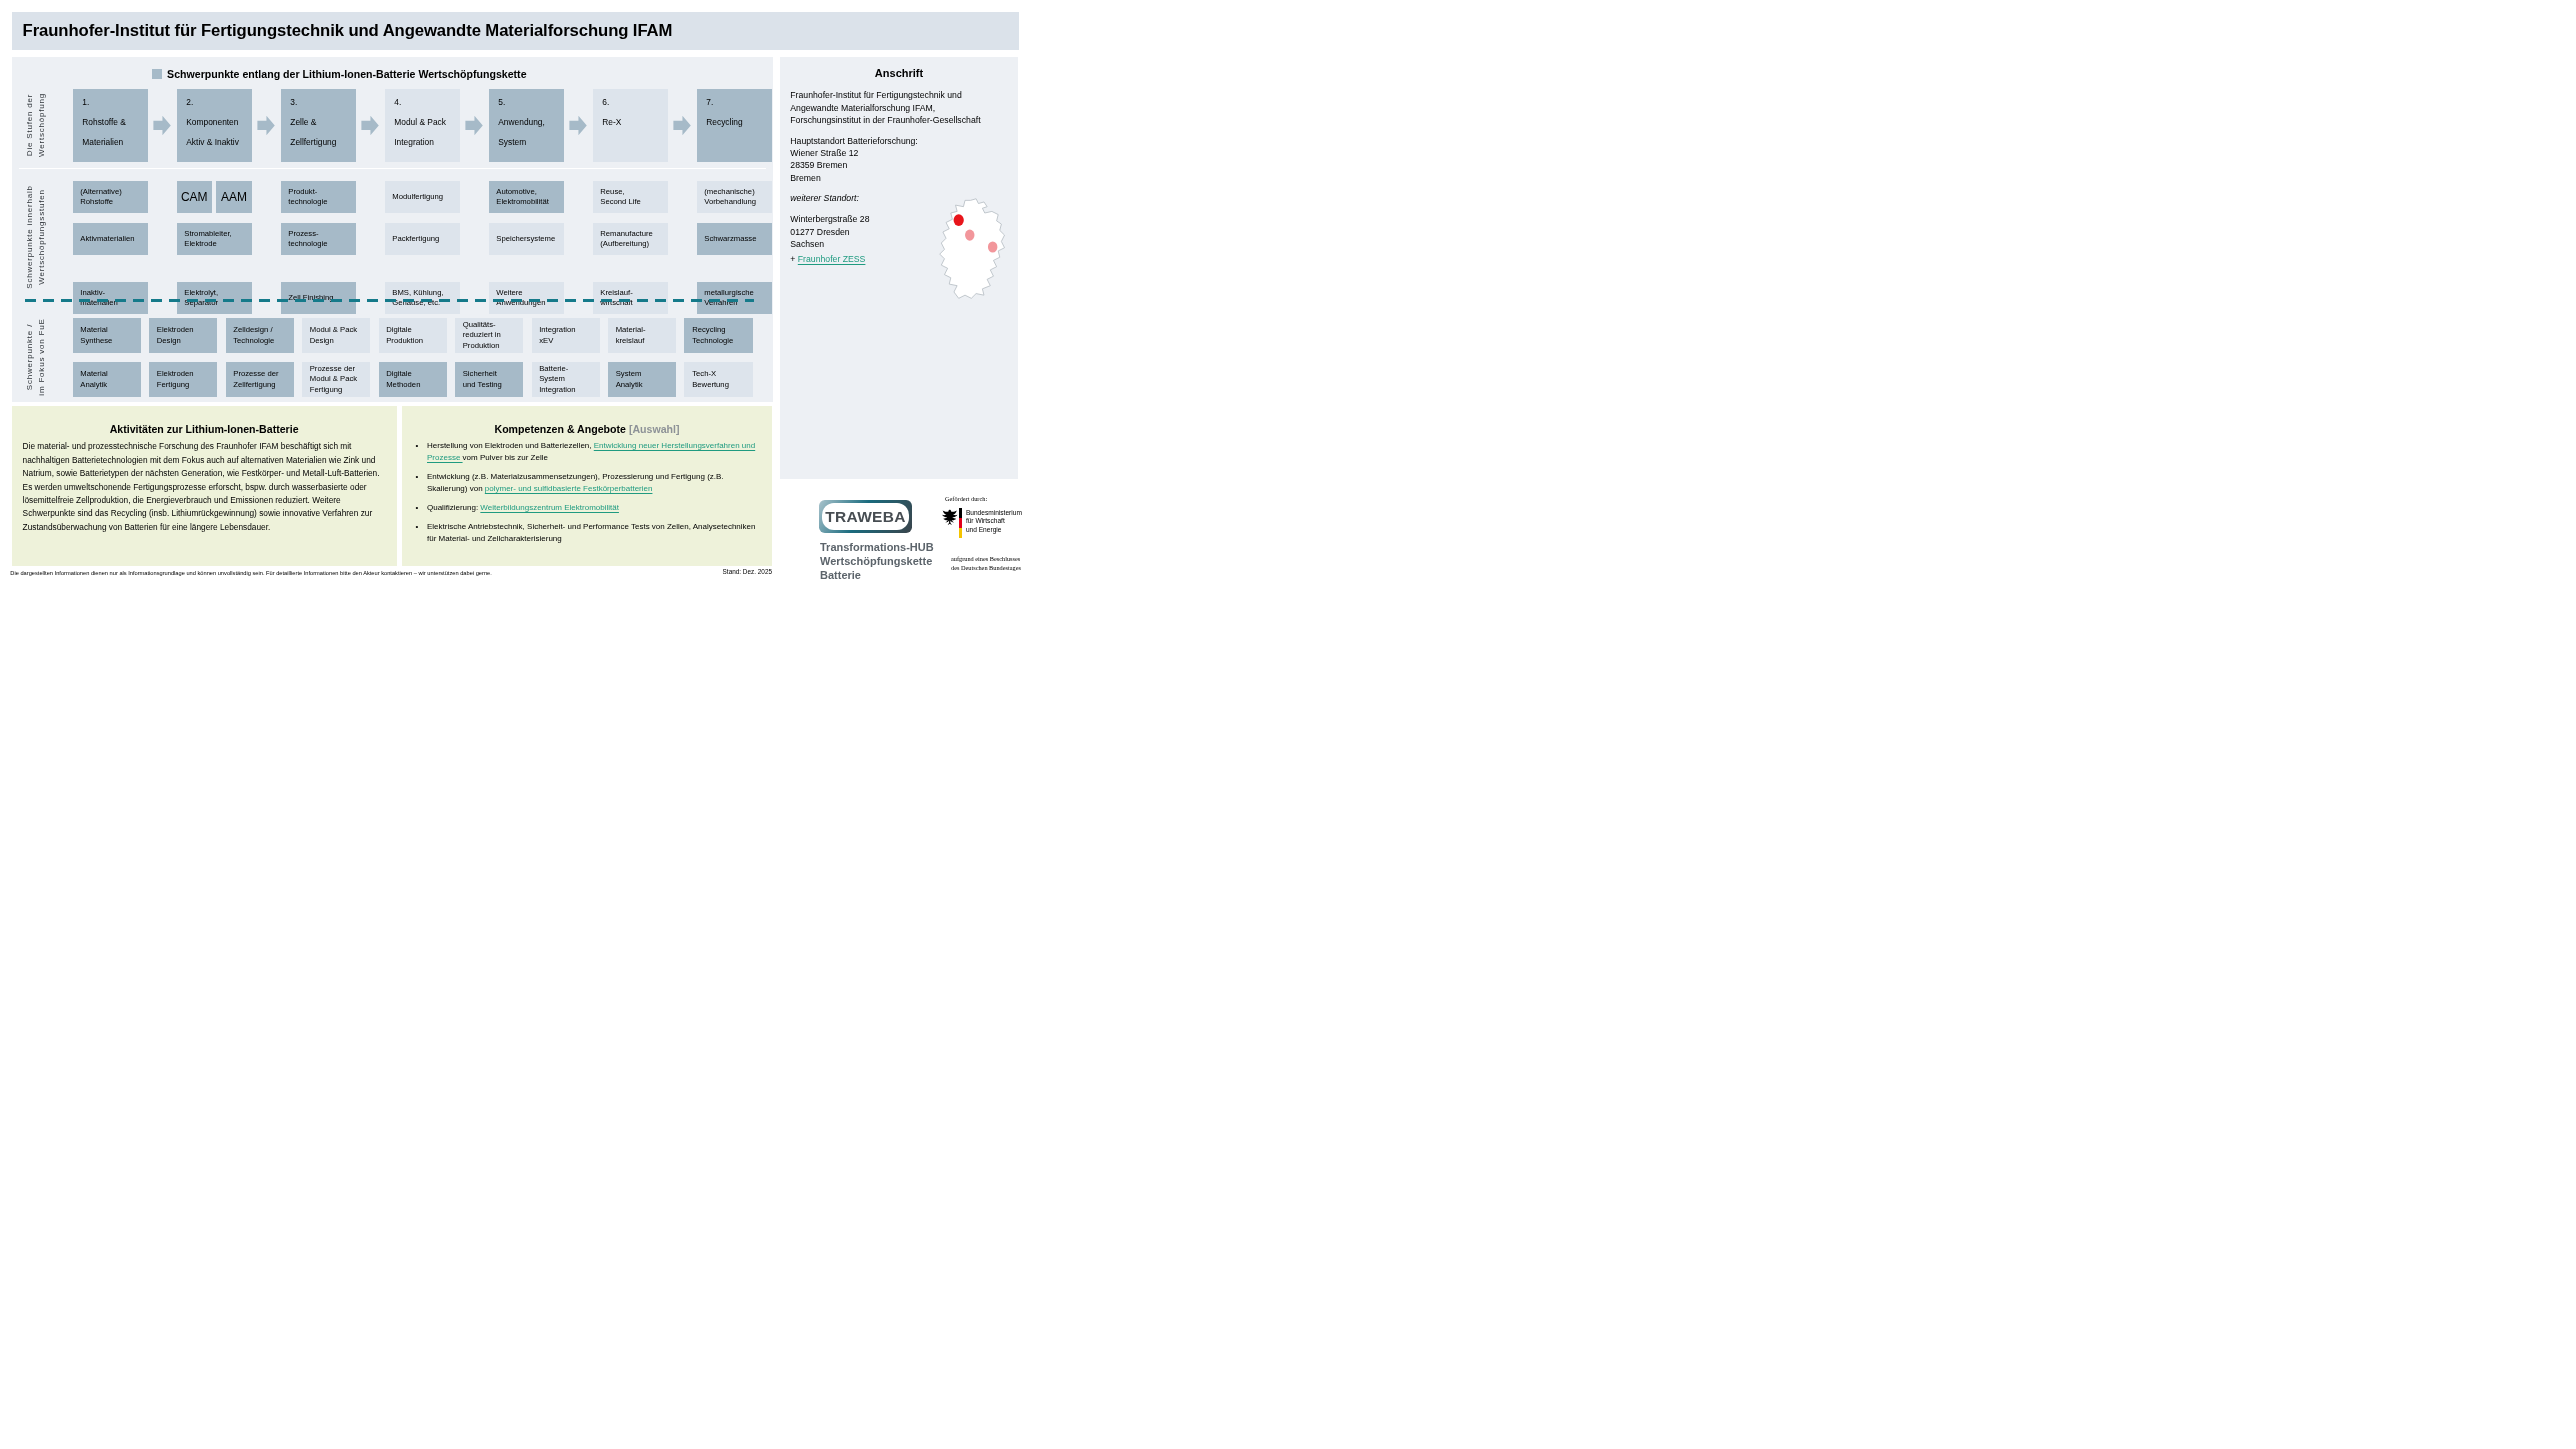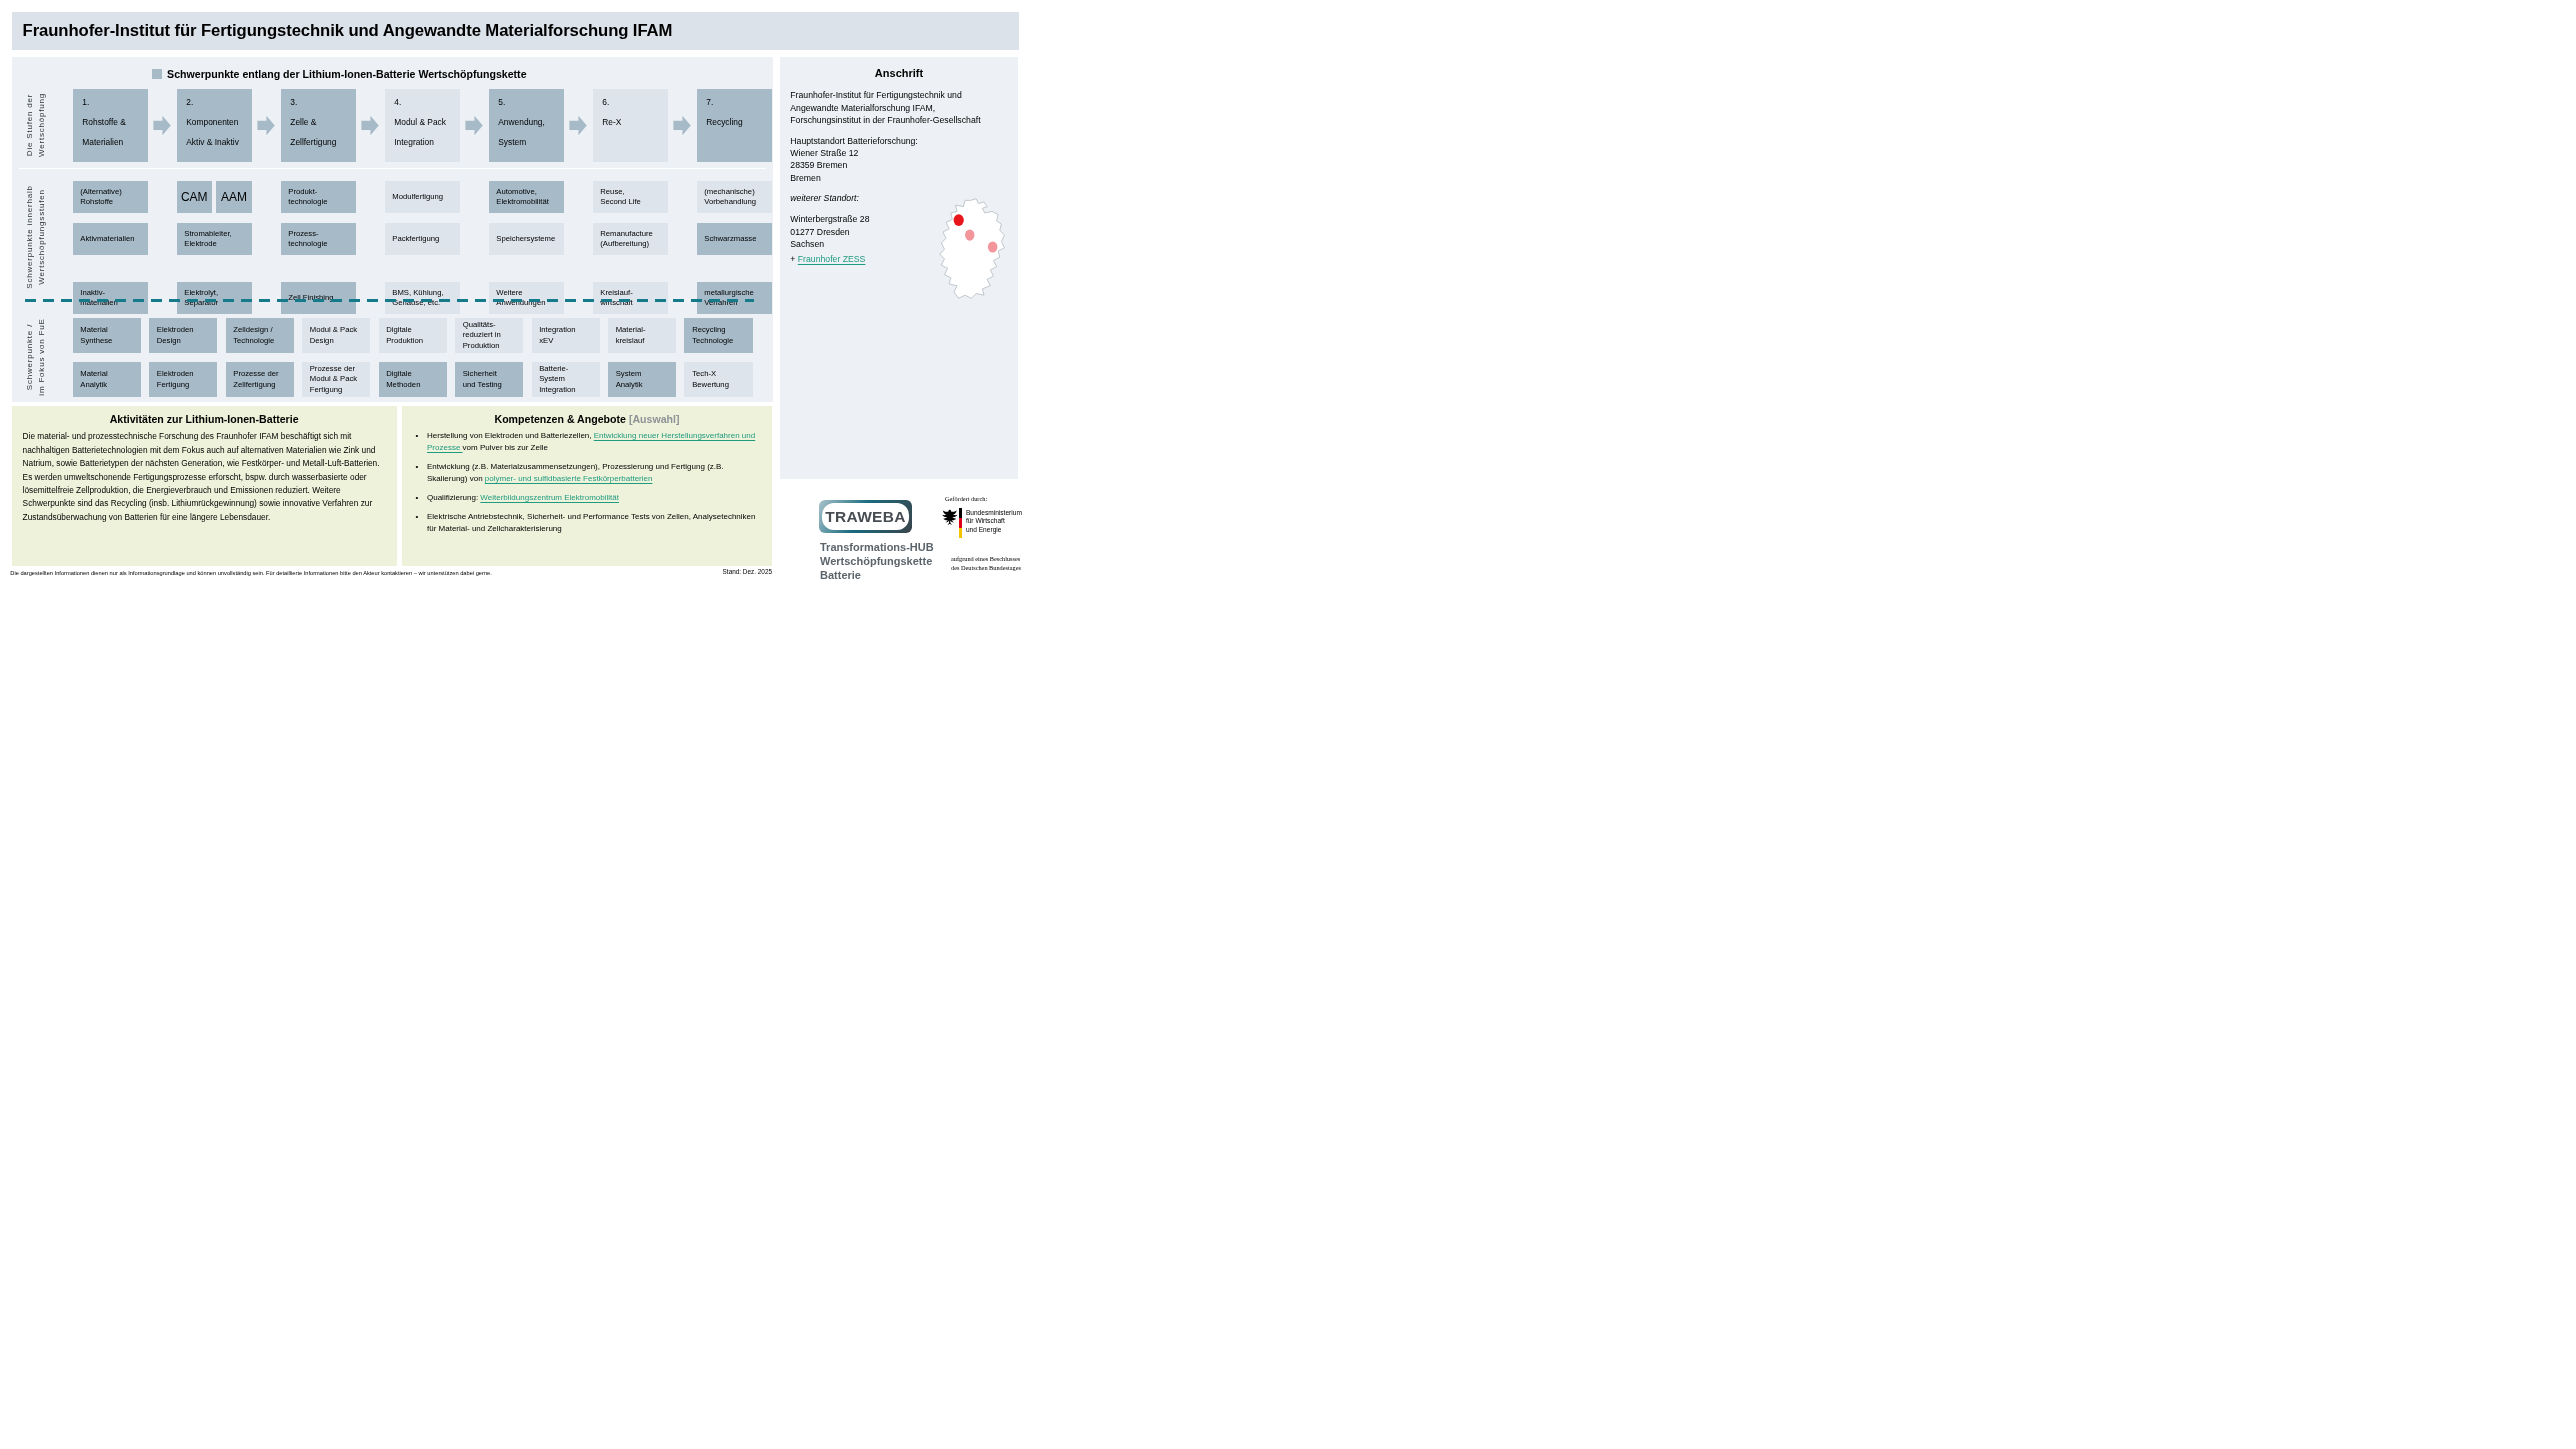--- a/index.html
+++ b/index.html
@@ -50,21 +50,21 @@
   .sidebar{position:absolute;left:780px;top:57px;width:238px;height:422px;background:var(--panel);padding:9px 10.3px 0 10.3px;font-size:8.7px;line-height:1.42;}
   .sidebar h2{font-size:11px;font-weight:bold;text-align:center;margin-bottom:7.7px;}
   .sidebar p{margin-bottom:8.4px;}
   .addr2{width:132px;}
   .italic{font-style:italic;}
   .glink{color:var(--link-green);text-decoration:underline;text-underline-offset:1.9px;cursor:pointer;}
   .map{position:absolute;top:137px;right:3.9px;width:79px;height:117px;}
   .kontakt{margin-top:23px;}
   .kontakt .url{word-break:break-all;}
 
-  .greenbox{position:absolute;top:406px;height:160px;background:var(--green-box);padding:7px 11px 0 11px;}
+  .greenbox{position:absolute;top:406px;height:160px;background:var(--green-box);padding:17px 11px 0 11px;}
   .gb1{left:11.6px;width:385px;}
   .gb2{left:402px;width:370px;}
   .greenbox h2{font-size:10.6px;font-weight:bold;text-align:center;margin-bottom:5.2px;}
   .gb1 .body{font-size:8.3px;line-height:1.62;}
   .auswahl{color:var(--auswahl-gray);}
   .bullet{position:relative;padding-left:14px;margin-bottom:7px;font-size:8px;line-height:1.5;}
   .bullet::before{content:"\2022";position:absolute;left:2.6px;top:0;}
 
   .footer{position:absolute;left:10.3px;top:570px;font-size:5.7px;}
   .stand{position:absolute;left:402px;top:568px;width:370px;text-align:right;font-size:6.4px;}

